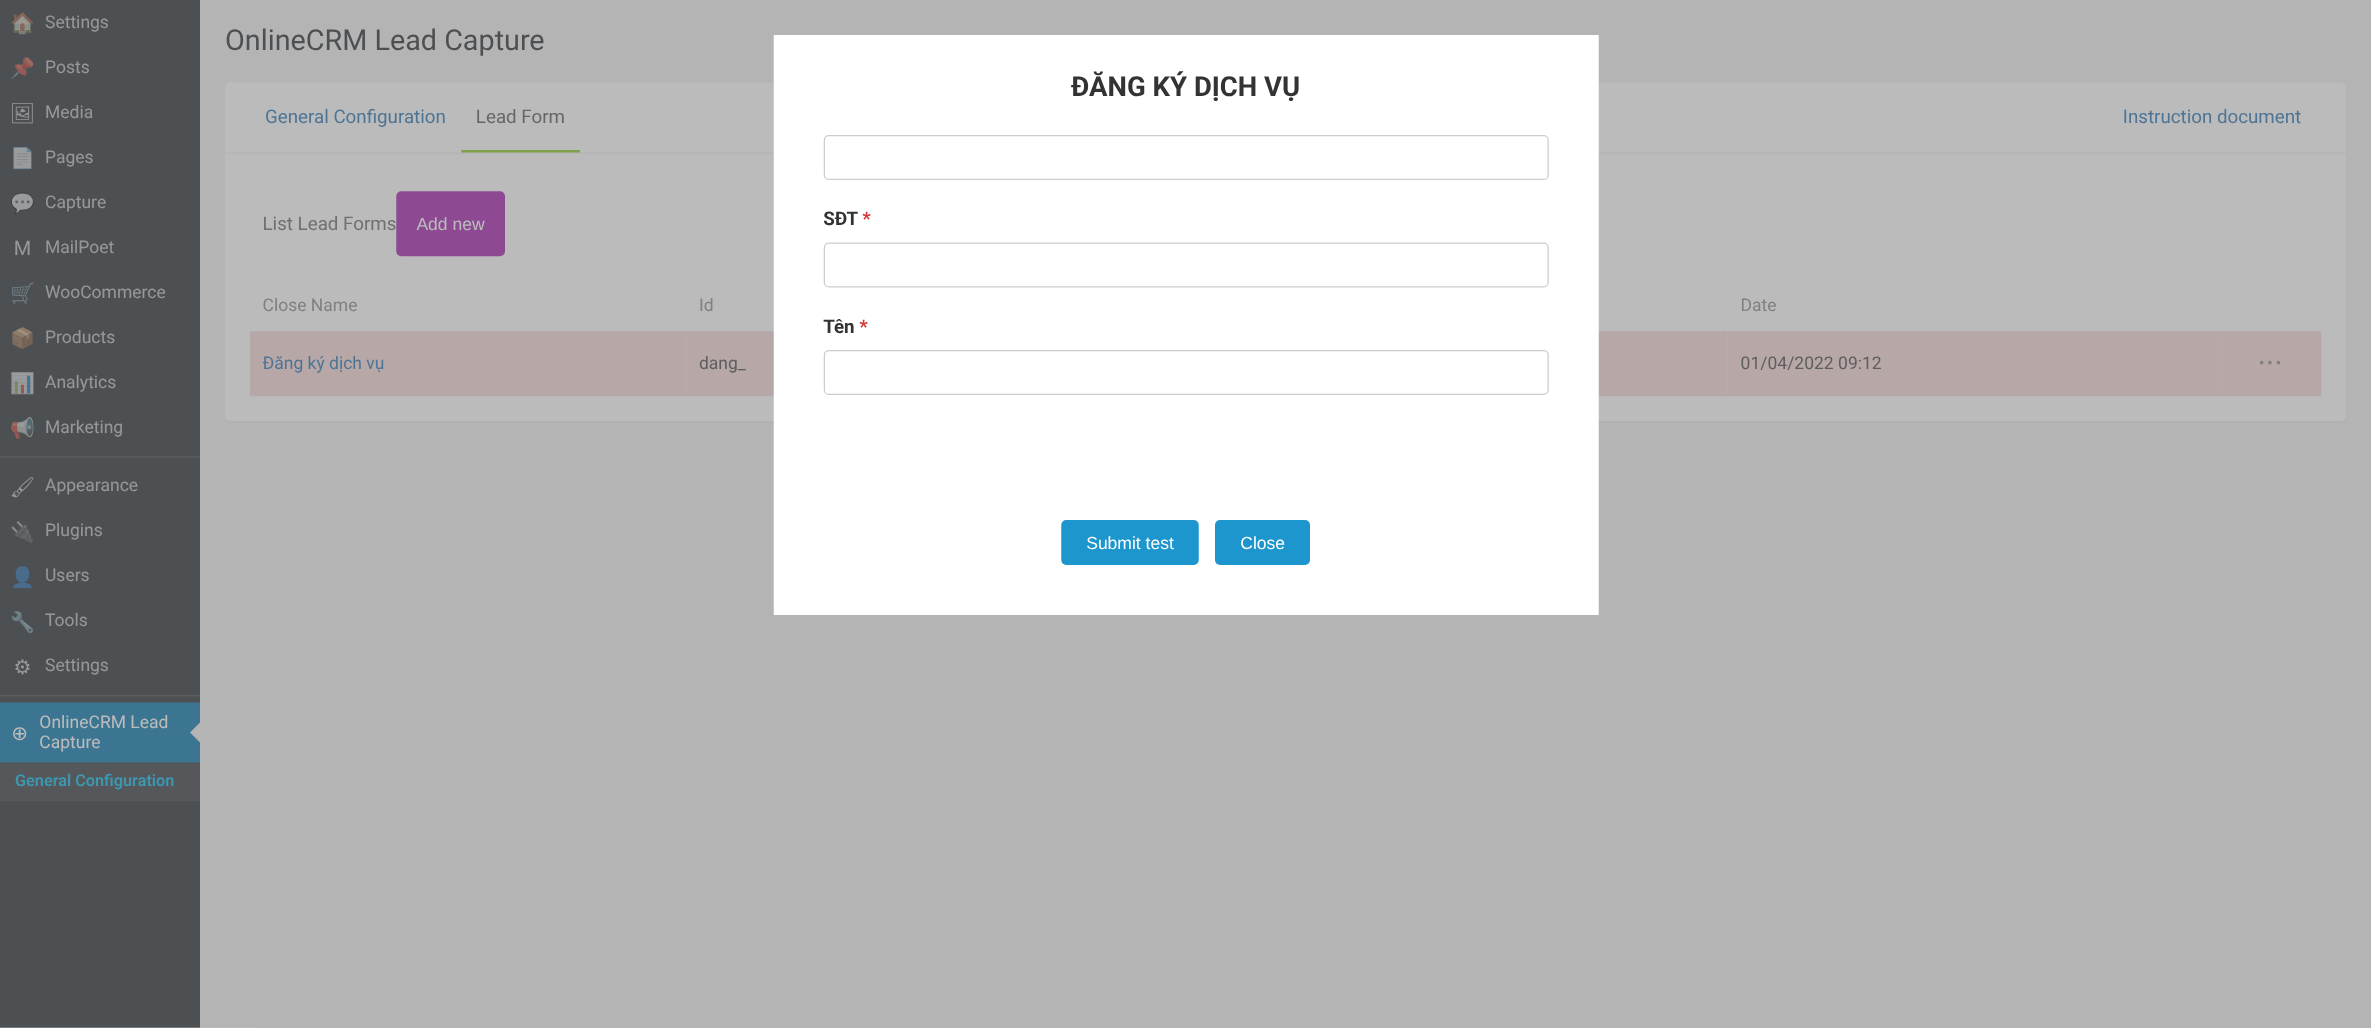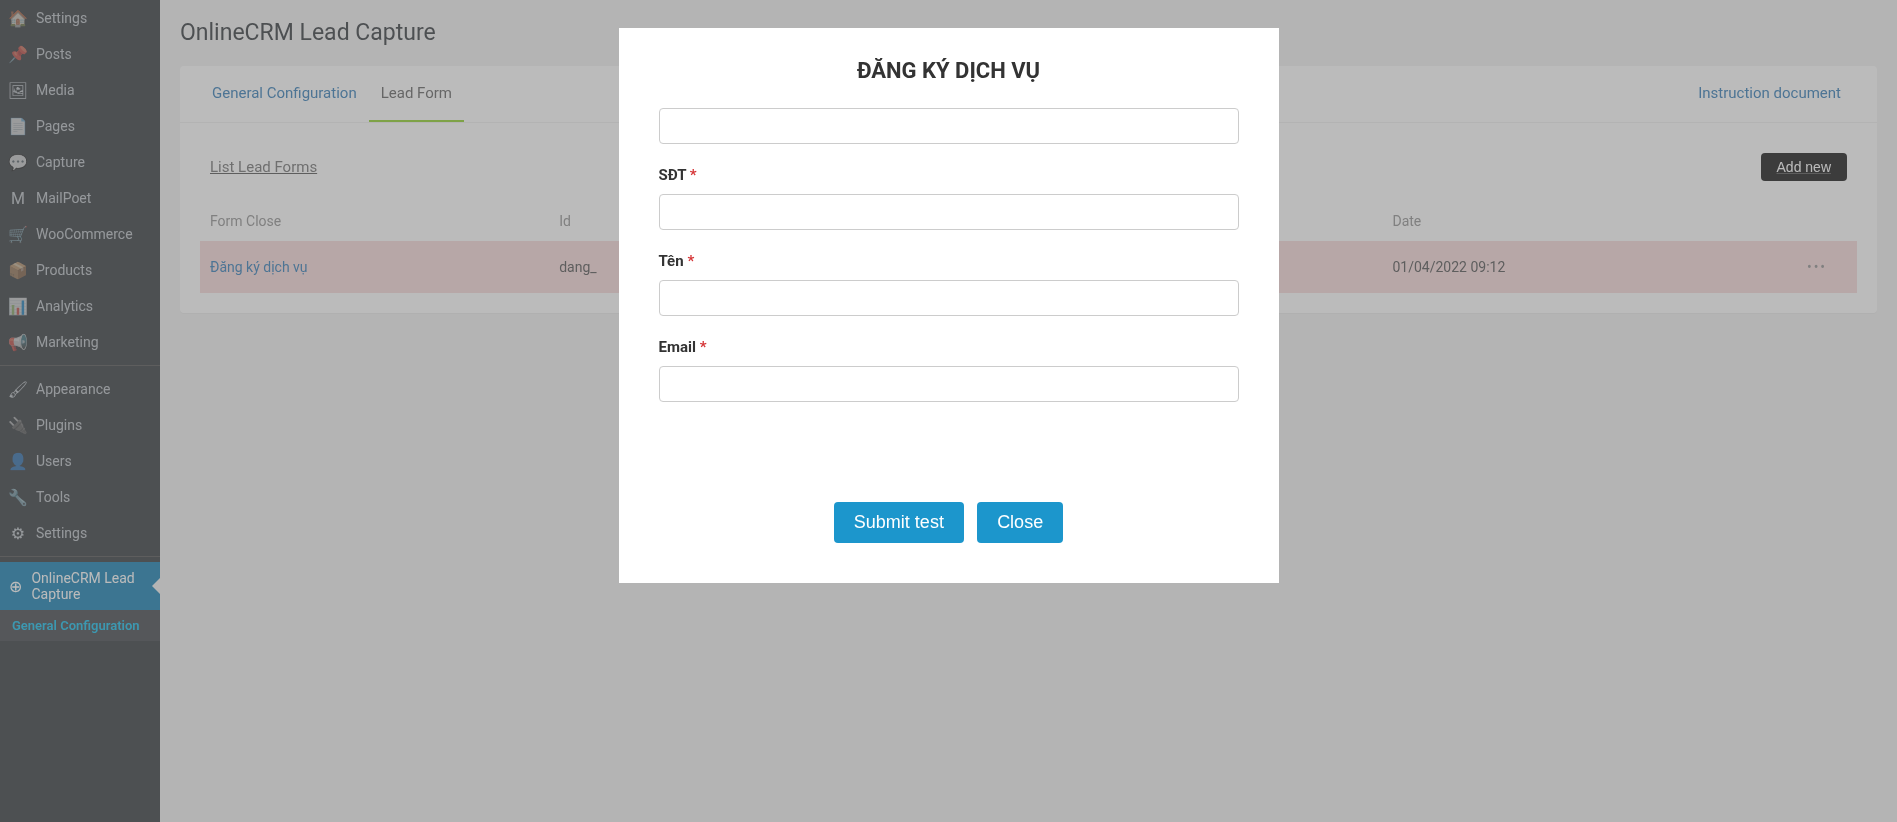--- a/index.html
+++ b/index.html
@@ -120,34 +120,33 @@
       top: 18px;
       color: #2271b1;
       font-size: 15px;
       cursor: pointer;
     }
     .panel-body {
       padding: 20px;
     }
     .list-header {
       display: flex;
-      justify-content: space-between;
+      justify-content: flex-start;
       align-items: center;
       padding: 10px 10px 20px 10px;
-      text-decoration: underline;
     }
     .list-title {
       font-size: 15px;
       color: #666;
     }
     .btn-add {
-      background: #000000;
+      background: #a21caf;
       color: #fff;
       border: none;
-      padding: 6px 16px;
+      padding: 18px 16px;
       border-radius: 4px;
       font-size: 14px;
       cursor: pointer;
     }
     .table {
       width: 100%;
       border-collapse: collapse;
     }
     .table th {
       text-align: left;
@@ -212,21 +211,21 @@
     }
     .modal-footer {
       text-align: center;
       margin-top: 100px;
     }
     .btn {
       display: inline-block;
       padding: 10px 20px;
       border: none;
       border-radius: 4px;
-      font-size: 18px;
+      font-size: 14px;
       cursor: pointer;
       margin: 0 5px;
     }
     .btn-primary {
       background: #1c96cc;
       color: #fff;
     }
   </style>
 </head>
 <body>
@@ -311,21 +310,21 @@
       <div class="tab-link-right">Instruction document</div>
     </div>
     <div class="panel-body">
       <div class="list-header">
         <div class="list-title">List Lead Forms</div>
         <button class="btn-add">Add new</button>
       </div>
       <table class="table">
         <thead>
           <tr>
-            <th>Form Close</th>
+            <th>Close Name</th>
             <th>Id</th>
             <th style="width:40%"></th>
             <th>Date</th>
             <th style="width:80px"></th>
           </tr>
         </thead>
         <tbody>
           <tr>
             <td><a>Đăng ký dịch vụ</a></td>
             <td>dang_</td>
@@ -355,24 +354,18 @@
     <input type="text" class="form-input" style="">
   </div>
 
   <div class="form-group">
     <label class="form-label">
       <span>Tên</span> <span class="required">*</span>
     </label>
     <input type="text" class="form-input" style="">
   </div>
 
-  <div class="form-group">
-    <label class="form-label">
-      <span>Email</span> <span class="required">*</span>
-    </label>
-    <input type="text" class="form-input" style="">
-  </div>
 
   <div class="modal-footer">
     <button class="btn btn-primary">Submit test</button>
     <button class="btn btn-primary">Close</button>
   </div>
 </div>
 
 </body></html>

